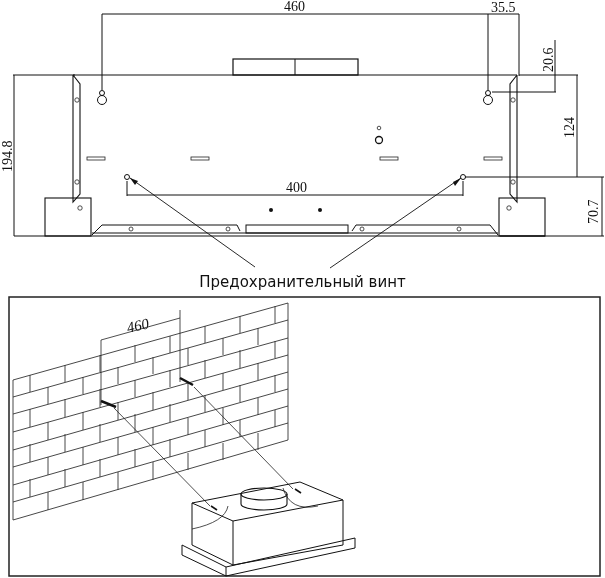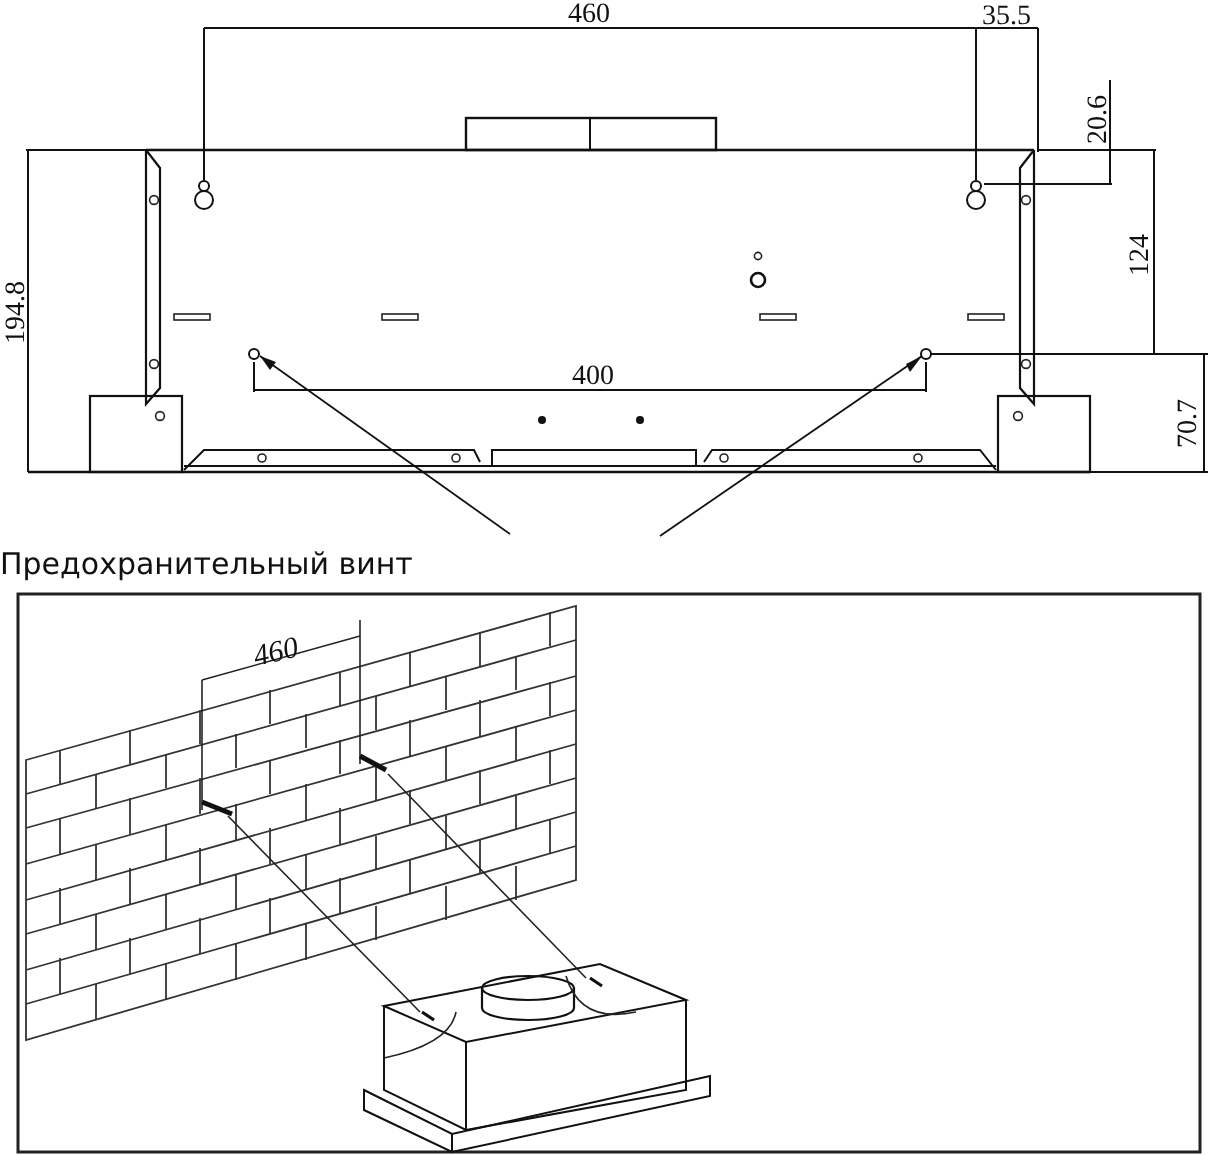--- a/index.html
+++ b/index.html
@@ -1,19 +1,19 @@
 <!DOCTYPE html>
 <html><head>
   <meta charset="utf-8">
   <style>
     html, body { margin: 0; padding: 0; background: #ffffff; }
     body { width: 605px; height: 578px; position: relative; overflow: hidden; font-family: "Liberation Sans", sans-serif; }
     svg { position: absolute; left: 0; top: 0; }
     .dim { font-family: "Liberation Serif", serif; font-size: 14px; fill: #111; }
-    .caption { position: absolute; left: 0; width: 605px; top: 273px; text-align: left; font-family: "DejaVu Sans", sans-serif; font-size: 15px; color: #111; }
+    .caption { position: absolute; left: 0; width: 605px; top: 273px; text-align: center; font-family: "DejaVu Sans", sans-serif; font-size: 15px; color: #111; }
     .ln { stroke: #111; fill: none; }
     .thin { stroke: #222; stroke-width: 0.8; fill: none; }
     .brick { stroke: #333; stroke-width: 0.9; fill: none; }
   </style>
 </head>
 <body>
 
 <svg width="605" height="578" viewBox="0 0 605 578">
 
   <g>

